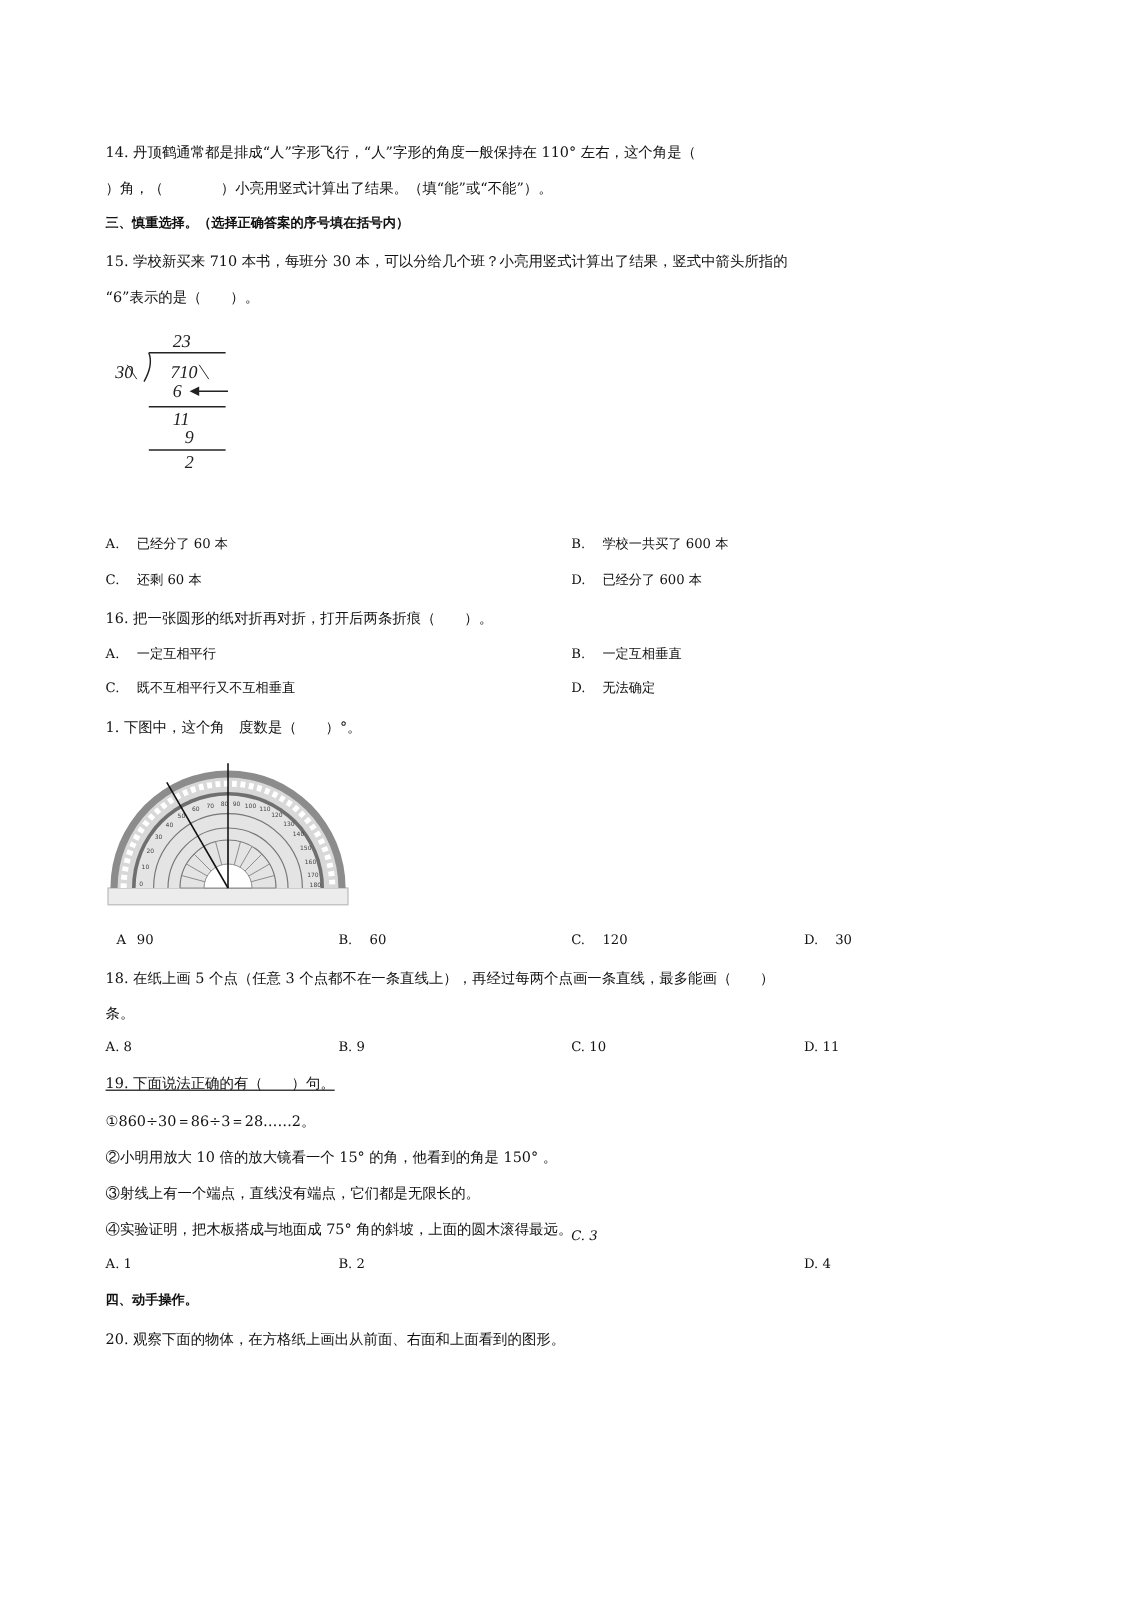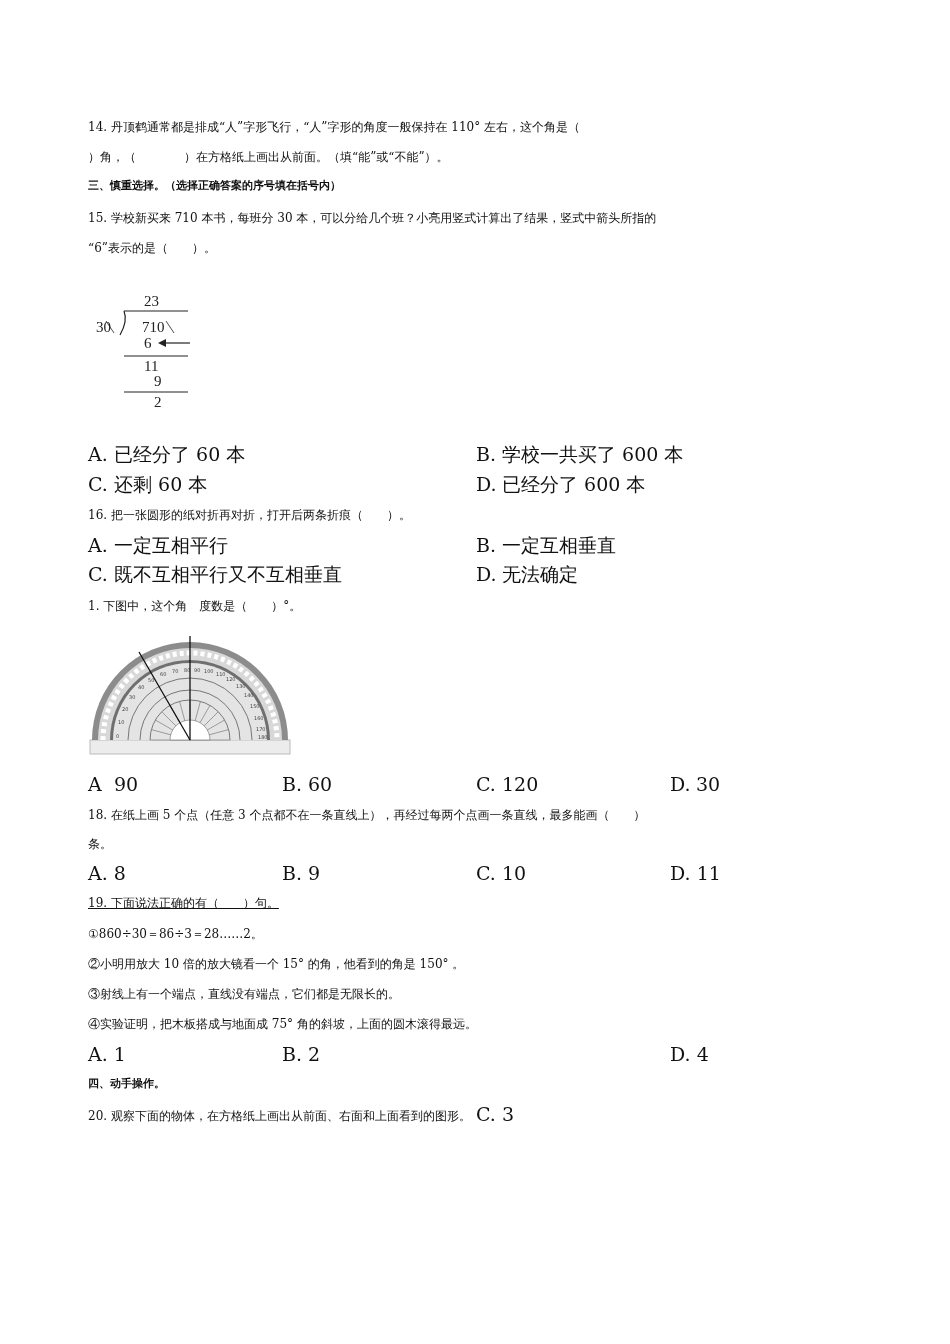--- a/index.html
+++ b/index.html
@@ -1,35 +1,35 @@
 <!DOCTYPE html>
 <html><head>
 <meta charset="utf-8">
 <style>
   html, body { margin:0; padding:0; background:#ffffff; }
   body { width:950px; height:1344px; position:relative; overflow:hidden;
          font-family:"DejaVu Serif","Liberation Serif",serif; color:#111; }
   .line { position:absolute; left:88px; font-size:12px; line-height:20px; white-space:nowrap; }
   .heading { font-weight:bold; font-size:11px; font-family:"DejaVu Sans","Liberation Sans",sans-serif; }
-  .opt { position:absolute; font-size:19px; line-height:20px; white-space:nowrap; }
+  .opt { position:absolute; font-size:11px; line-height:20px; white-space:nowrap; }
   .opt .letter { display:inline-block; min-width:26px; }
   .figure { position:absolute; }
 </style>
 </head>
 <body>
 
 <div class="line" style="top:117px;">14. 丹顶鹤通常都是排成“人”字形飞行，“人”字形的角度一般保持在 110° 左右，这个角是（</div>
-<div class="line" style="top:147px;">）角，（　　　　）在方格纸上画出从前面。（填“能”或“不能”）。</div>
+<div class="line" style="top:147px;">）角，（　　　　）小亮用竖式计算出了结果。（填“能”或“不能”）。</div>
 
 <div class="line heading" style="top:176px;">三、慎重选择。（选择正确答案的序号填在括号内）</div>
 
 <div class="line" style="top:208px;">15. 学校新买来 710 本书，每班分 30 本，可以分给几个班？小亮用竖式计算出了结果，竖式中箭头所指的</div>
 <div class="line" style="top:238px;">“6”表示的是（　　）。</div>
 
-<div class="figure" style="left:92px; top:289px; width:110px; height:125px;">
+<div class="figure" style="left:92px; top:272px; width:110px; height:125px;font-style:italic;">
   <svg width="110" height="125" viewBox="0 0 110 125" xmlns="http://www.w3.org/2000/svg" font-family="Liberation Serif, serif" font-size="15" fill="#222">
     <text x="52" y="17">23</text>
     <line x1="32" y1="22" x2="96" y2="22" stroke="#222" stroke-width="1.2"></line>
     <path d="M32 22 Q36 32 28 46" stroke="#222" stroke-width="1.2" fill="none"></path>
     <text x="4" y="43">30</text>
     <line x1="14" y1="32" x2="22" y2="44" stroke="#222" stroke-width="0.8"></line>
     <text x="50" y="43">710</text>
     <line x1="74" y1="32" x2="82" y2="44" stroke="#222" stroke-width="0.8"></line>
     <text x="52" y="59">6</text>
     <line x1="68" y1="54" x2="98" y2="54" stroke="#222" stroke-width="1.2"></line>
@@ -125,21 +125,21 @@
       <text x="166" y="86">160</text>
       <text x="168" y="97">170</text>
       <text x="170" y="105">180</text>
     </g>
 
     <line x1="102" y1="106" x2="102" y2="2" stroke="#111" stroke-width="1.3"></line>
     <line x1="102" y1="106" x2="51" y2="18" stroke="#111" stroke-width="1.3"></line>
   </svg>
 </div>
 
-<div class="opt" style="left:88px; top:774px;">
+<div class="opt" style="left:88px; top:774px;text-align:center;">
   <span class="letter">A</span><span>90</span>
 </div>
 <div class="opt" style="left:282px; top:774px;">
   <span class="letter">B.</span><span>60</span>
 </div>
 <div class="opt" style="left:476px; top:774px;">
   <span class="letter">C.</span><span>120</span>
 </div>
 <div class="opt" style="left:670px; top:774px;">
   <span class="letter">D.</span><span>30</span>
@@ -164,21 +164,21 @@
 <div class="line" style="top:924px;">①860÷30＝86÷3＝28……2。</div>
 <div class="line" style="top:954px;">②小明用放大 10 倍的放大镜看一个 15° 的角，他看到的角是 150° 。</div>
 <div class="line" style="top:984px;">③射线上有一个端点，直线没有端点，它们都是无限长的。</div>
 <div class="line" style="top:1014px;">④实验证明，把木板搭成与地面成 75° 角的斜坡，上面的圆木滚得最远。</div>
 <div class="opt" style="left:88px; top:1044px;">
   <span>A.</span> <span>1</span>
 </div>
 <div class="opt" style="left:282px; top:1044px;">
   <span>B.</span> <span>2</span>
 </div>
-<div class="opt" style="left:476px; top:1104px;">
+<div class="opt" style="left:476px; top:1020px;font-style:italic;">
   <span>C.</span> <span>3</span>
 </div>
 <div class="opt" style="left:670px; top:1044px;">
   <span>D.</span> <span>4</span>
 </div>
 
 <div class="line heading" style="top:1074px;">四、动手操作。</div>
 
 <div class="line" style="top:1106px;">20. 观察下面的物体，在方格纸上画出从前面、右面和上面看到的图形。</div>
 

